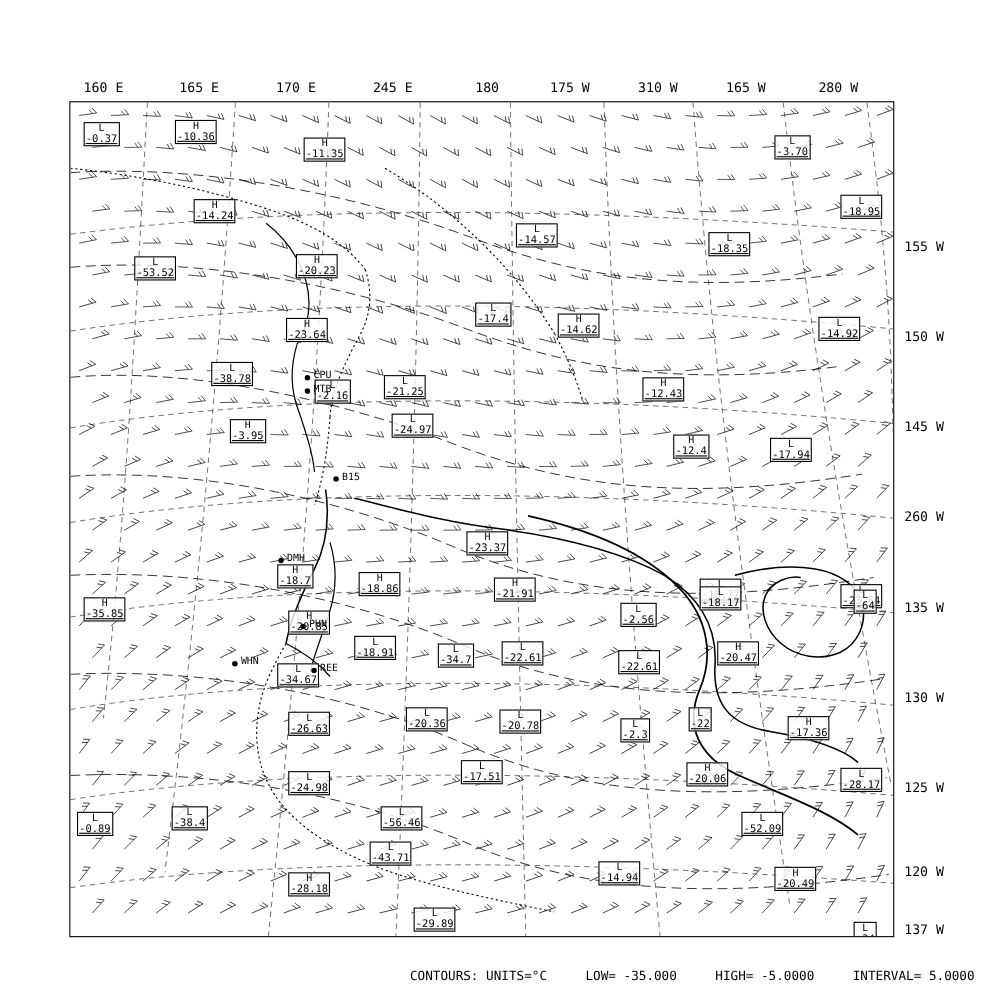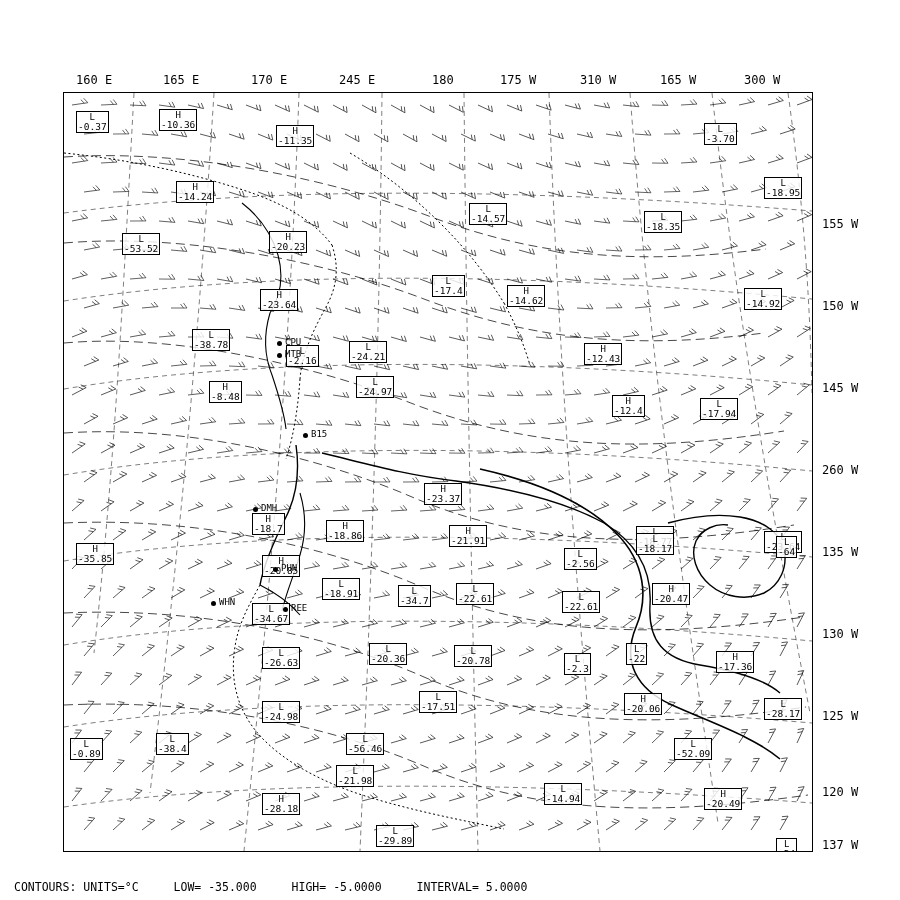--- a/index.html
+++ b/index.html
@@ -19,46 +19,46 @@
 
   
   .frame{position:absolute;left:63px;top:92px;width:748px;height:758px;border:1.6px solid #000;background:#fff;overflow:hidden;}
   .frame svg{position:absolute;left:0;top:0;}
 
   
   .vbox{position:absolute;border:1px solid #000;background:rgba(255,255,255,0.82);
         font-family:"DejaVu Sans Mono","Liberation Mono",monospace;font-size:9.5px;line-height:10px;
         text-align:center;padding:0 1px;white-space:nowrap;}
   .vbox .t{display:block;font-size:9px;}
-  .vbox .v{display:block;font-size:9.5px;}
+  .vbox .v{display:block;font-size:9.5px;text-decoration:underline;}
 
   
   .stn{position:absolute;font-size:9px;}
   .stn .dot{position:absolute;left:-3px;top:2px;width:5px;height:5px;border-radius:50%;background:#000;}
   .stn .nm{position:absolute;left:5px;top:-2px;white-space:nowrap;}
 
   
-  .footer{position:absolute;left:0;top:880px;width:900px;text-align:left;font-size:11.5px;}
+  .footer{position:absolute;left:0;top:880px;width:900px;text-align:right;font-size:11.5px;}
   .footer span{margin:0 14px;}
 </style>
 </head>
 <body>
 
 <div class="page">
 
 
   <div class="xlab" style="left:76px">160 E</div>
   <div class="xlab" style="left:163px">165 E</div>
   <div class="xlab" style="left:251px">170 E</div>
   <div class="xlab" style="left:339px">245 E</div>
   <div class="xlab" style="left:432px">180</div>
   <div class="xlab" style="left:500px">175 W</div>
   <div class="xlab" style="left:580px">310 W</div>
   <div class="xlab" style="left:660px">165 W</div>
-  <div class="xlab" style="left:744px">300 W</div>
+  <div class="xlab" style="left:744px">280 W</div>
 
   <div class="ylab" style="top:217px">155 W</div>
   <div class="ylab" style="top:299px">150 W</div>
   <div class="ylab" style="top:381px">145 W</div>
   <div class="ylab" style="top:463px">260 W</div>
   <div class="ylab" style="top:545px">135 W</div>
   <div class="ylab" style="top:627px">130 W</div>
   <div class="ylab" style="top:709px">125 W</div>
   <div class="ylab" style="top:785px">120 W</div>
   <div class="ylab" style="top:838px">137 W</div>
@@ -860,41 +860,41 @@
         <div class="vbox" style="left: 196px; top: 196px;">
           <span class="t">H</span>
           <span class="v">-23.64</span>
         </div>
         <div class="vbox" style="left: 128px; top: 236px;">
           <span class="t">L</span>
           <span class="v">-38.78</span>
         </div>
         <div class="vbox" style="left: 285px; top: 248px;">
           <span class="t">L</span>
-          <span class="v">-24.21</span>
+          <span class="v">-21.25</span>
         </div>
         <div class="vbox" style="left: 520px; top: 250px;">
           <span class="t">H</span>
           <span class="v">-12.43</span>
         </div>
         <div class="vbox" style="left: 292px; top: 283px;">
           <span class="t">L</span>
           <span class="v">-24.97</span>
         </div>
         <div class="vbox" style="left: 548px; top: 302px;">
           <span class="t">H</span>
           <span class="v">-12.4</span>
         </div>
         <div class="vbox" style="left: 636px; top: 305px;">
           <span class="t">L</span>
           <span class="v">-17.94</span>
         </div>
         <div class="vbox" style="left: 145px; top: 288px;">
           <span class="t">H</span>
-          <span class="v">-8.48</span>
+          <span class="v">-3.95</span>
         </div>
         <div class="vbox" style="left: 360px; top: 390px;">
           <span class="t">H</span>
           <span class="v">-23.37</span>
         </div>
         <div class="vbox" style="left: 188px; top: 420px;">
           <span class="t">H</span>
           <span class="v">-18.7</span>
         </div>
         <div class="vbox" style="left: 262px; top: 427px;">
@@ -1000,21 +1000,21 @@
         <div class="vbox" style="left: 282px; top: 640px;">
           <span class="t">L</span>
           <span class="v">-56.46</span>
         </div>
         <div class="vbox" style="left: 610px; top: 645px;">
           <span class="t">L</span>
           <span class="v">-52.09</span>
         </div>
         <div class="vbox" style="left: 272px; top: 672px;">
           <span class="t">L</span>
-          <span class="v">-21.98</span>
+          <span class="v">-43.71</span>
         </div>
         <div class="vbox" style="left: 480px; top: 690px;">
           <span class="t">L</span>
           <span class="v">-14.94</span>
         </div>
         <div class="vbox" style="left: 640px; top: 695px;">
           <span class="t">H</span>
           <span class="v">-20.49</span>
         </div>
         <div class="vbox" style="left: 198px; top: 700px;">

